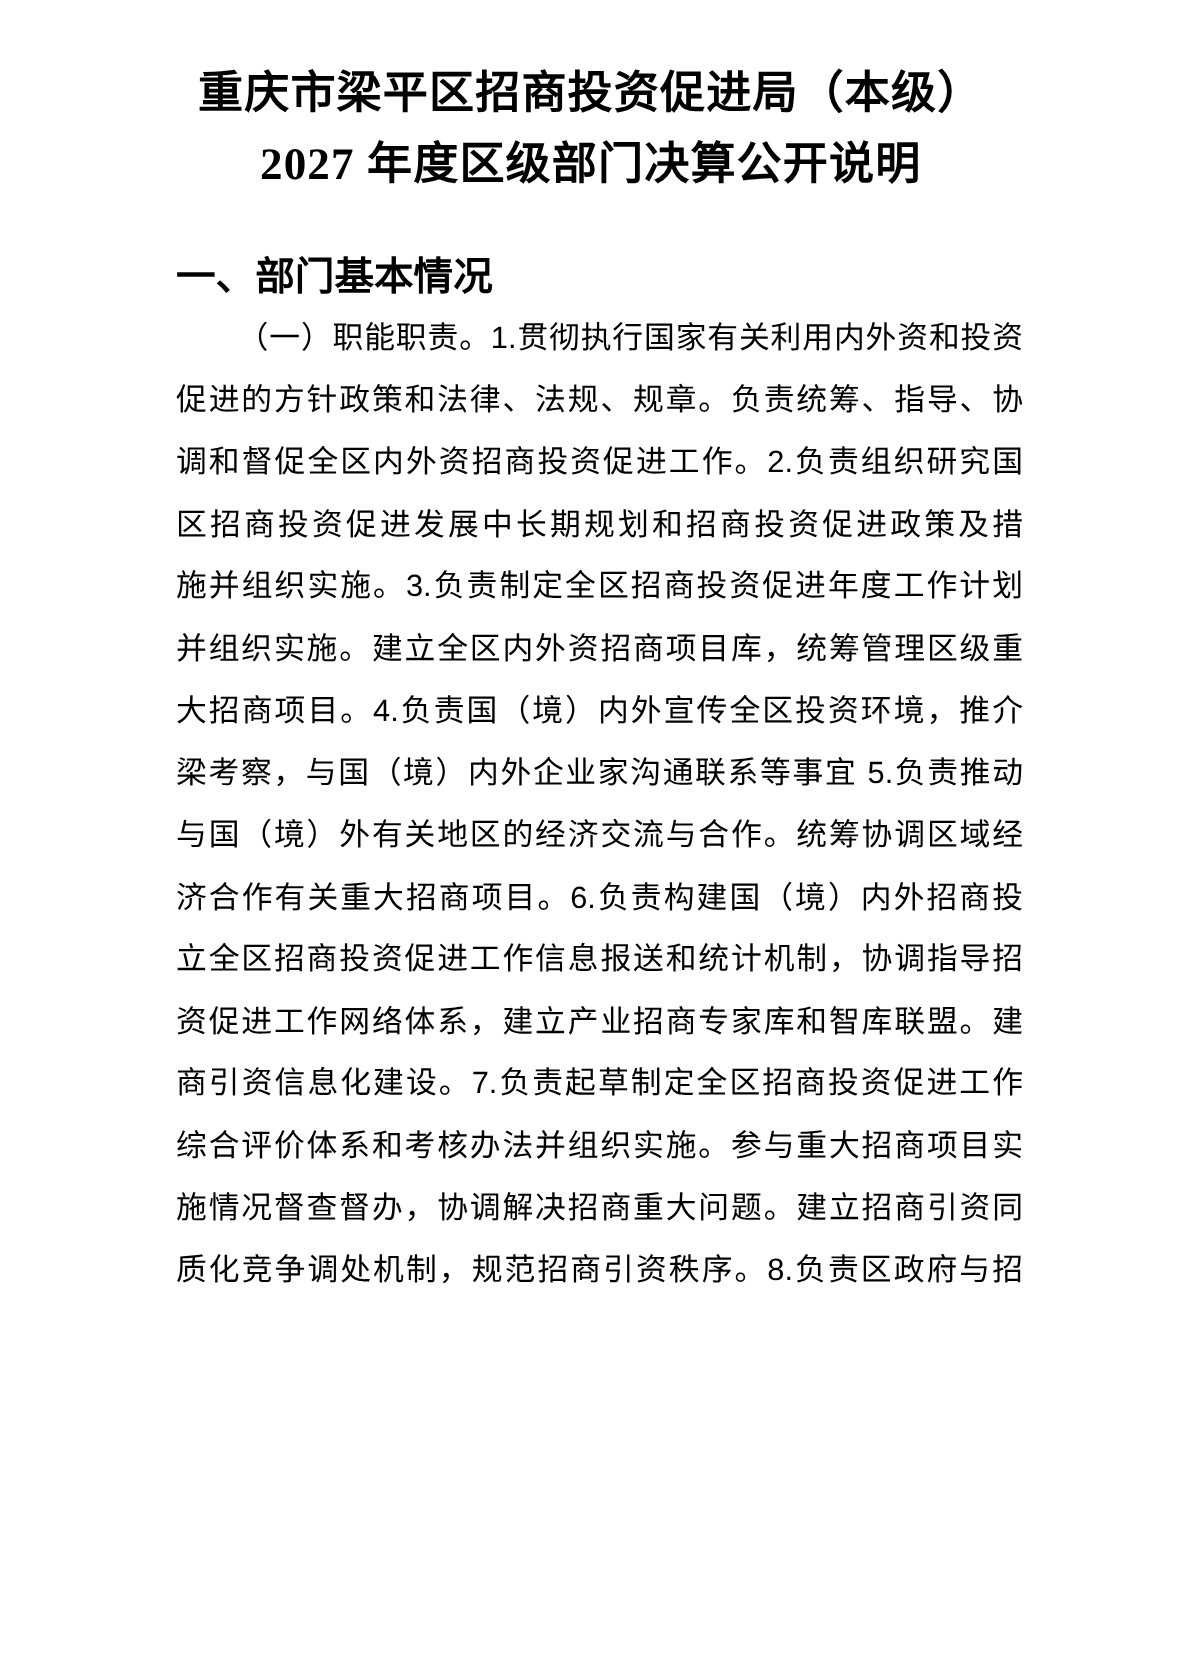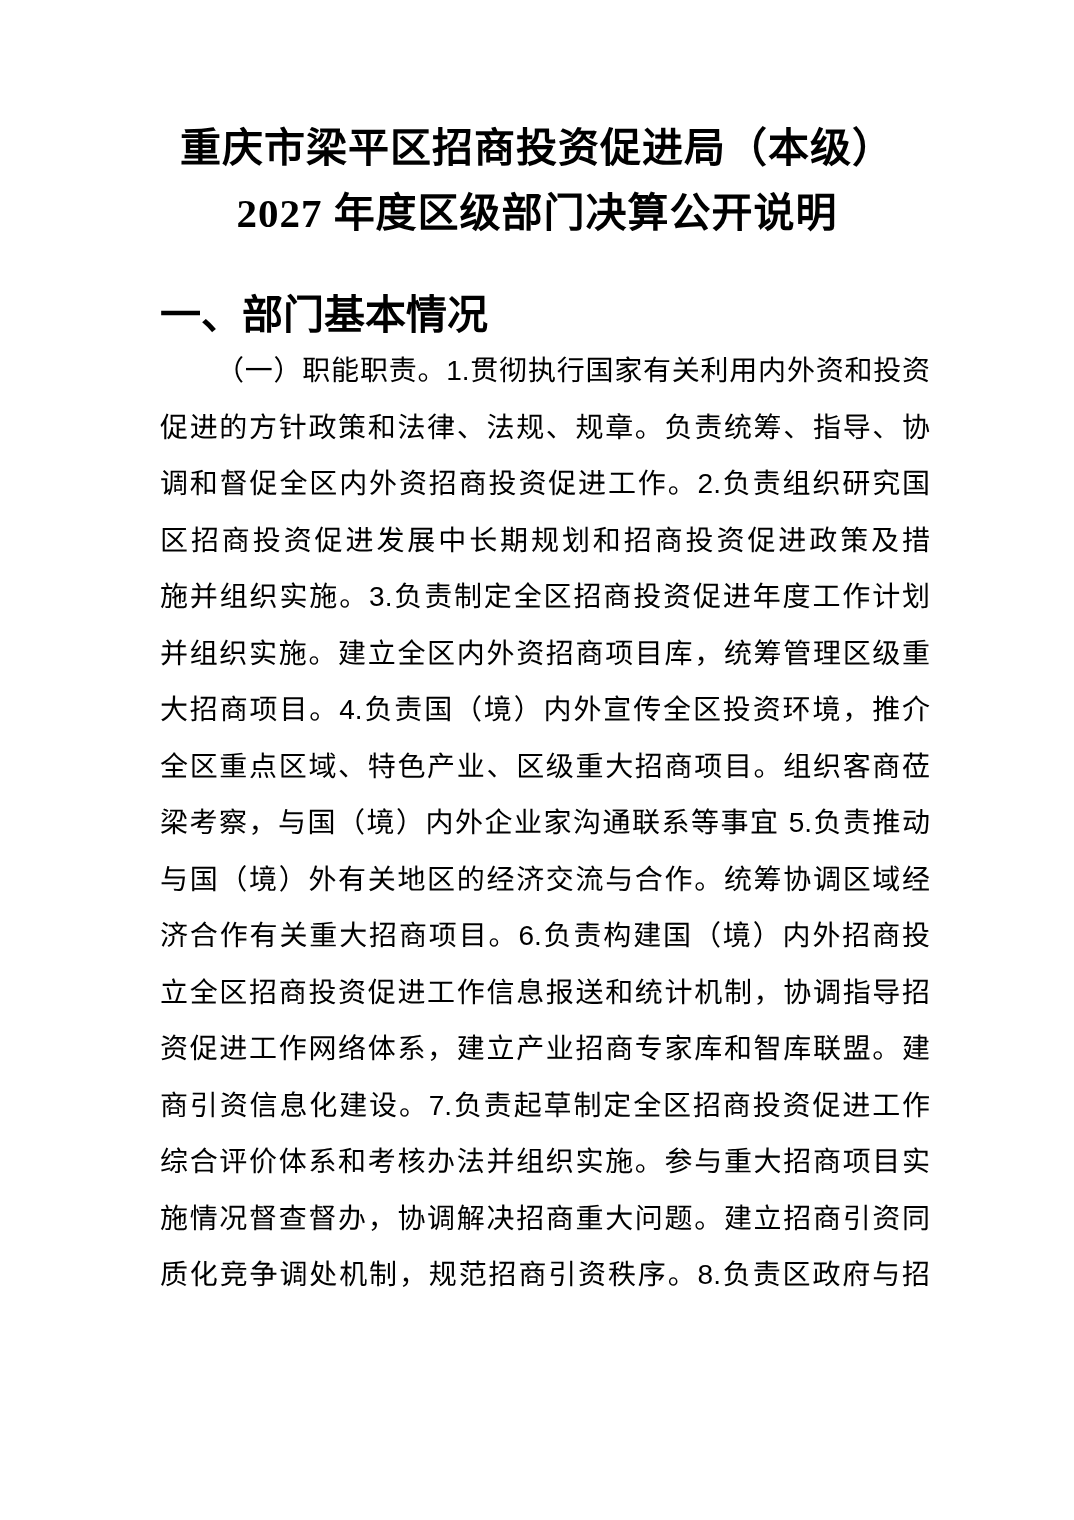--- a/index.html
+++ b/index.html
@@ -10,34 +10,34 @@
   .page {
     position: relative;
     width: 1074px;
     height: 1520px;
     background: #ffffff;
     color: #000000;
     overflow: hidden;
     font-family: "Liberation Serif", serif;
   }
   .title-block {
-    padding-top: 116px;
+    padding-top: 52px;
     text-align: center;
     font-weight: bold;
     font-size: 41px;
     line-height: 65px;
     font-family: "Liberation Serif", serif;
     letter-spacing: 1px;
   }
   .section-heading {
     margin: 42px 0 0 160px;
     width: 770px;
     font-family: "Liberation Sans", sans-serif;
     font-weight: bold;
-    font-size: 41px;
+    font-size: 36px;
     line-height: 55px;
   }
   .body-paragraph {
     margin: 0 0 0 160px;
     width: 770px;
     font-size: 28px;
     line-height: 56.5px;
     font-family: Liberation Sans, sans-serif;
   }
   .body-paragraph .line {
@@ -74,21 +74,20 @@
 
 
       <div class="line">区招商投资促进发展中长期规划和招商投资促进政策及措</div>
 
       <div class="line">施并组织实施。3.负责制定全区招商投资促进年度工作计划</div>
 
       <div class="line">并组织实施。建立全区内外资招商项目库，统筹管理区级重</div>
 
       <div class="line">大招商项目。4.负责国（境）内外宣传全区投资环境，推介</div>
 
-      <div class="line">全区重点区域、特色产业、区级重大招商项目。组织客商莅</div>
 
       <div class="line">梁考察，与国（境）内外企业家沟通联系等事宜 5.负责推动</div>
 
       <div class="line">与国（境）外有关地区的经济交流与合作。统筹协调区域经</div>
 
       <div class="line">济合作有关重大招商项目。6.负责构建国（境）内外招商投</div>
 
       <div class="line">立全区招商投资促进工作信息报送和统计机制，协调指导招</div>
 
       <div class="line">资促进工作网络体系，建立产业招商专家库和智库联盟。建</div>

